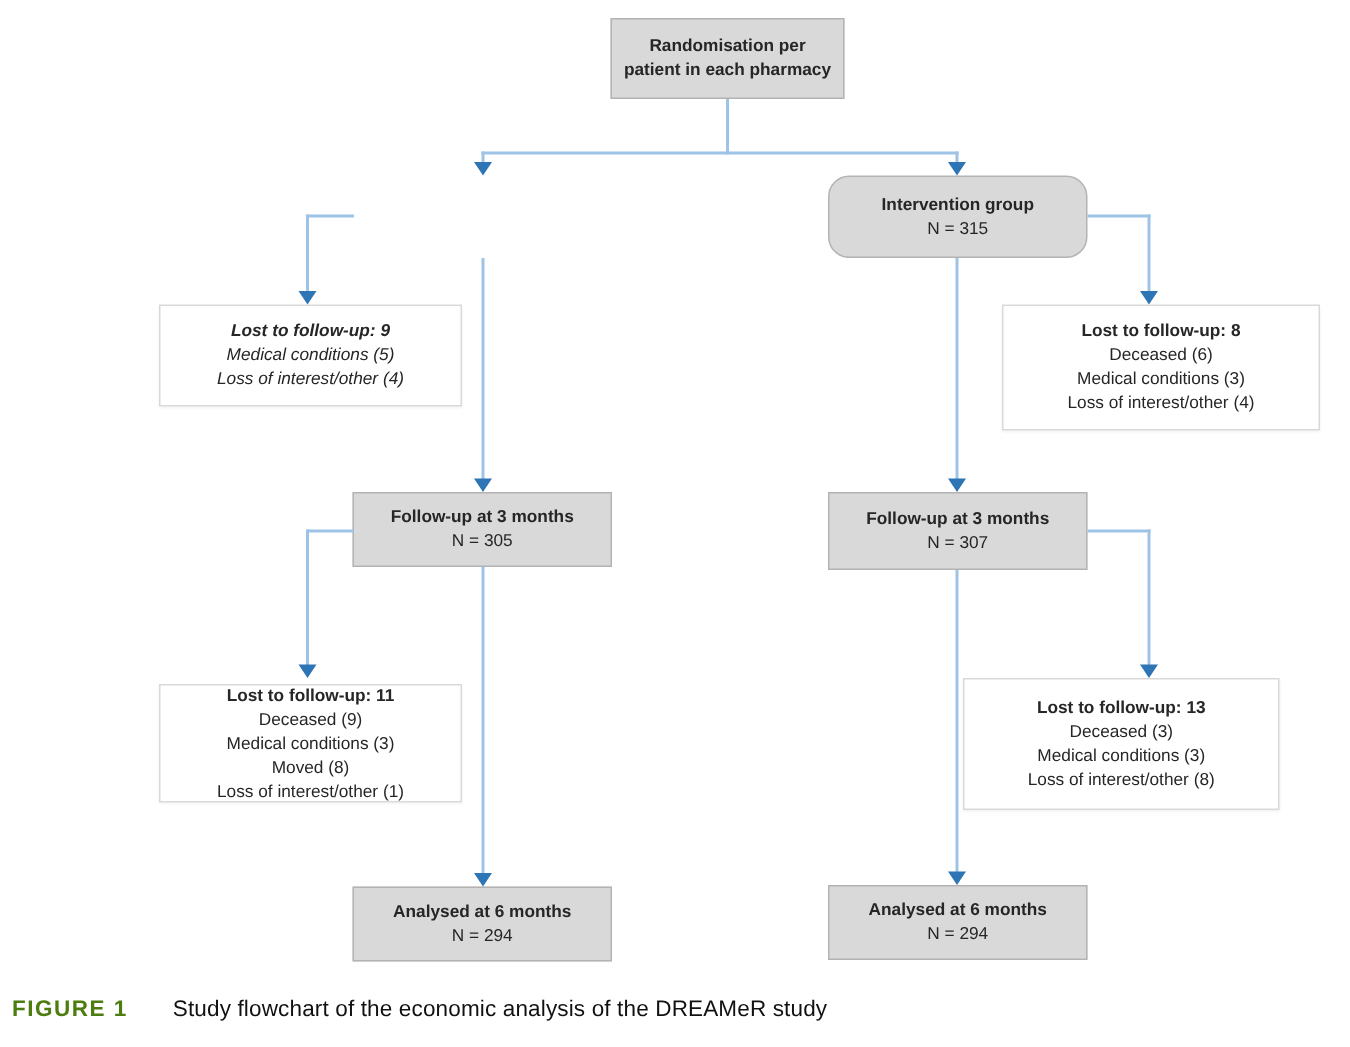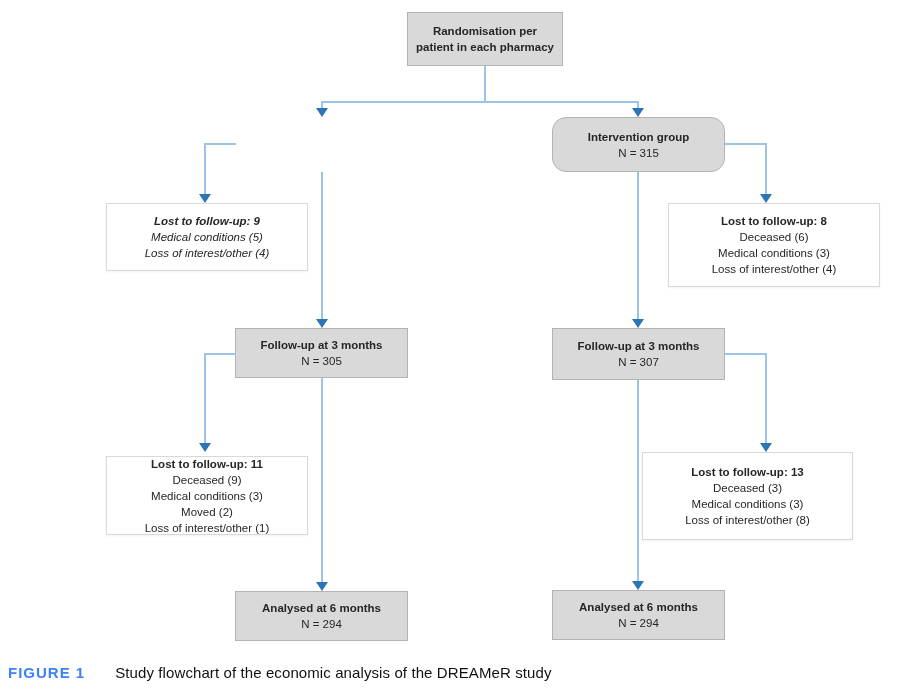--- a/index.html
+++ b/index.html
@@ -43,21 +43,21 @@
     position:absolute;width:0;height:0;
     border-left:6px solid transparent;
     border-right:6px solid transparent;
     border-top:9px solid var(--arrow);
   }
   .caption{
     position:absolute;left:8px;top:664px;
     font-size:15px;color:#111111;
     white-space:nowrap;
   }
-  .caption .label{font-weight:bold;letter-spacing:1px;color:#3b82f6;}
+  .caption .label{font-weight:bold;letter-spacing:1px;color:#4d7c0f;}
   .caption .text{margin-left:30px;letter-spacing:0.1px;}
 </style>
 </head>
 <body>
 
 <div class="figure-wrap">
 
   <div class="box gray" style="left:407px;top:12px;width:156px;height:54px;">
     <div class="b">Randomisation per patient in each pharmacy</div>
   </div>
@@ -88,21 +88,21 @@
 
   <div class="box gray" style="left:552px;top:328px;width:173px;height:52px;">
     <div class="b">Follow-up at 3 months</div>
     <div>N = 307</div>
   </div>
 
   <div class="box white" style="left:106px;top:456px;width:202px;height:79px;">
     <div class="b">Lost to follow-up: 11</div>
     <div>Deceased (9)</div>
     <div>Medical conditions (3)</div>
-    <div>Moved (2)</div>
+    <div>Moved (8)</div>
     <div>Loss of interest/other (1)</div>
   </div>
 
   <div class="box white" style="left:642px;top:452px;width:211px;height:88px;">
     <div class="b">Lost to follow-up: 13</div>
     <div>Deceased (3)</div>
     <div>Medical conditions (3)</div>
     <div>Loss of interest/other (8)</div>
   </div>
 

